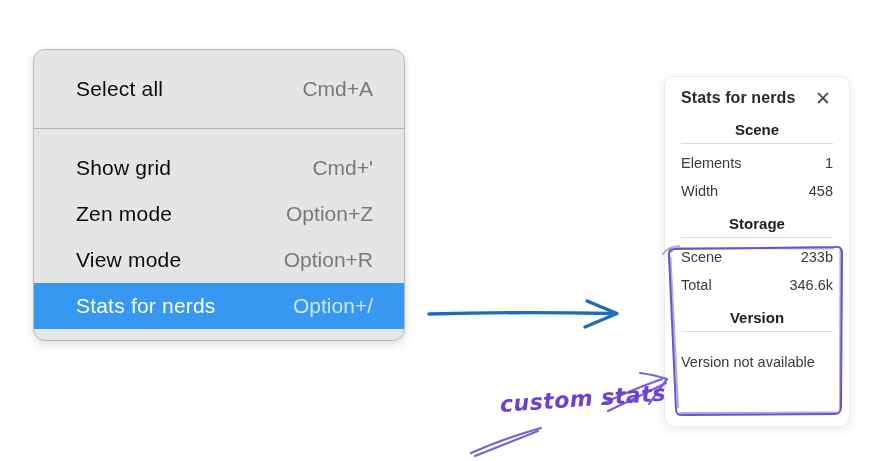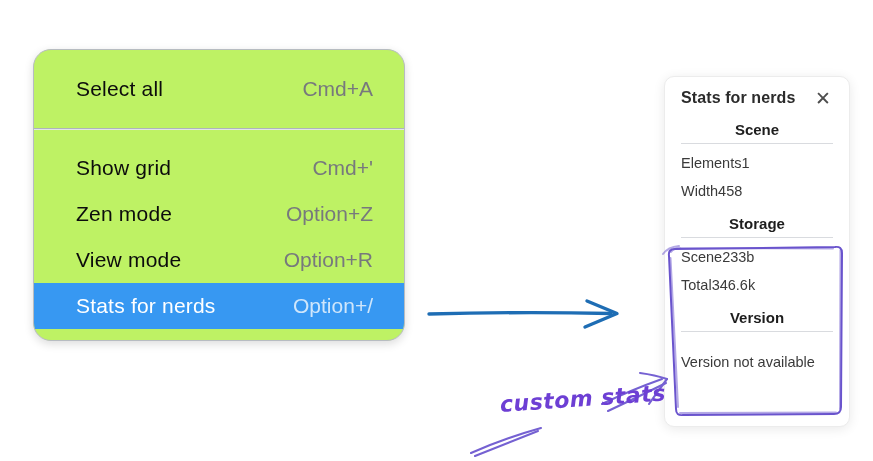--- a/index.html
+++ b/index.html
@@ -13,21 +13,21 @@
   html,body{margin:0;padding:0;}
   body{
     width:873px;height:461px;position:relative;background:#ffffff;
     font-family:"Liberation Sans",sans-serif;overflow:hidden;
   }
   .canvas{position:absolute;inset:0;width:873px;height:461px;}
 
   
   .context-menu{
     position:absolute;left:33px;top:49px;width:372px;height:292px;
-    background:#bef264;border:1px solid #b7bcc1;border-radius:18px;
+    background:#e5e5e5;border:1px solid #b7bcc1;border-radius:12px;
     box-shadow:0 3px 10px rgba(0,0,0,.14);
     overflow:hidden;
   }
   .menu-group-1{padding:14px 0;}
   .menu-group-2{padding:15px 0 4px 0;}
   .menu-item{
     display:flex;justify-content:space-between;align-items:center;
     padding:0 31px 0 42px;height:46px;cursor:default;
   }
   .menu-group-1 .menu-item{height:50px;}
@@ -56,22 +56,22 @@
   .close-btn{
     background:none;border:none;font-size:19px;line-height:19px;
     color:#4d4d4d;cursor:pointer;padding:0 2px;font-family:"DejaVu Sans",sans-serif;font-weight:300;
   }
   .section-heading{
     text-align:center;font-weight:bold;font-size:15px;color:#1d1d1d;
     margin-top:10px;margin-bottom:5px;
   }
   .section-divider{border-top:1px solid #d9dbdf;margin-bottom:5px;}
   .stat-row{
-    display:flex;align-items:center;
-    font-size:14.5px;line-height:28px;color:#3a3a3a;
+    display:flex;justify-content:space-between;align-items:center;
+    font-size:14.5px;line-height:28px;color:#3a3a3a;gap:36px;
   }
   .version-note{font-size:14.5px;line-height:28px;color:#3a3a3a;margin-top:16px;}
 
   
   .overlay{position:absolute;inset:0;width:873px;height:461px;pointer-events:none;}
   .blue-arrow{stroke:var(--arrow-blue);stroke-width:3.4;fill:none;stroke-linecap:round;stroke-linejoin:round;}
   .purple-rect{stroke:var(--rect-purple);stroke-width:2;fill:none;stroke-linecap:round;stroke-linejoin:round;}
   .purple-rect.pass2{opacity:.5;}
   .purple-stroke{stroke:var(--sketch-purple);stroke-width:2.1;fill:none;stroke-linecap:round;stroke-linejoin:round;}
   .custom-stats-label{

